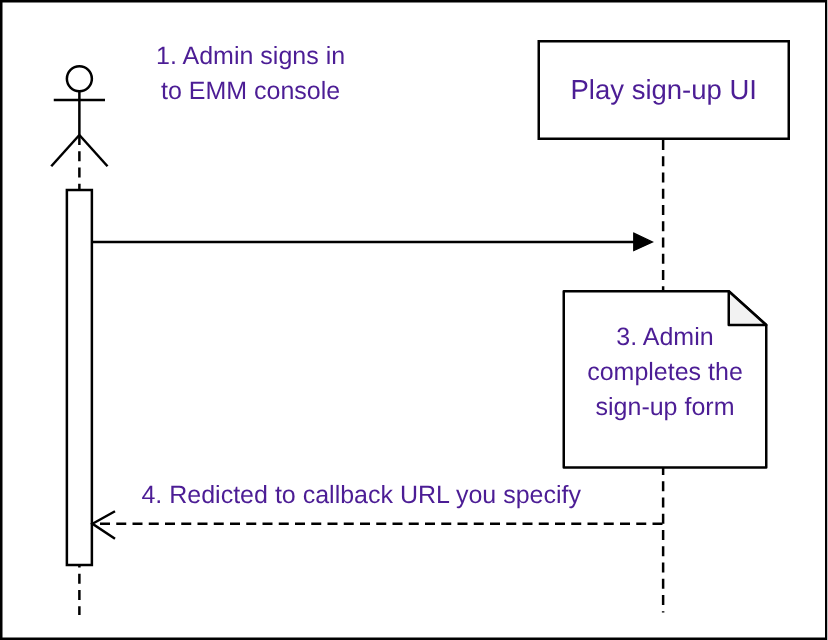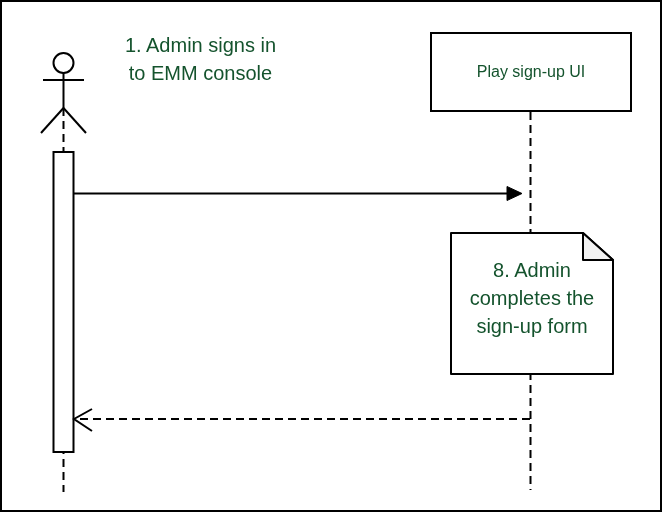--- a/index.html
+++ b/index.html
@@ -9,21 +9,21 @@
   }
   .canvas {
     position: relative;
     width: 662px;
     height: 512px;
     box-sizing: border-box;
     background: #ffffff;
     border: 2px solid #000000;
     overflow: hidden;
     font-family: "Liberation Sans", sans-serif;
-    color: #14532d;
+    color: #4c1d95;
   }
   .canvas svg {
     position: absolute;
     left: 0;
     top: 0;
   }
   .label {
     position: absolute;
     font-size: 20px;
     line-height: 28px;
@@ -40,21 +40,21 @@
   }
   .participant-label {
     position: absolute;
     left: 429px;
     top: 31px;
     width: 200px;
     height: 78px;
     display: flex;
     align-items: center;
     justify-content: center;
-    font-size: 16px;
+    font-size: 22px;
   }
 </style>
 </head>
 <body>
 
 <div class="canvas">
 
   <svg width="662" height="512" viewBox="0 0 662 512">
 
     <line x1="61.5" y1="106" x2="61.5" y2="490" stroke="#000000" stroke-width="2" stroke-dasharray="8,5"></line>
@@ -87,17 +87,18 @@
       <path d="M90,407 L72,417 L90,429" fill="none" stroke="#000000" stroke-width="2"></path>
     </g>
   </svg>
 
   <div class="label msg1">1. Admin signs in
 to EMM console</div>
 
   <div class="participant-label">Play sign-up UI</div>
 
 
-  <div class="label note-label">8. Admin
+  <div class="label note-label">3. Admin
 completes the
 sign-up form</div>
 
+  <div class="label msg4">4. Redicted to callback URL you specify</div>
 </div>
 
 </body></html>

